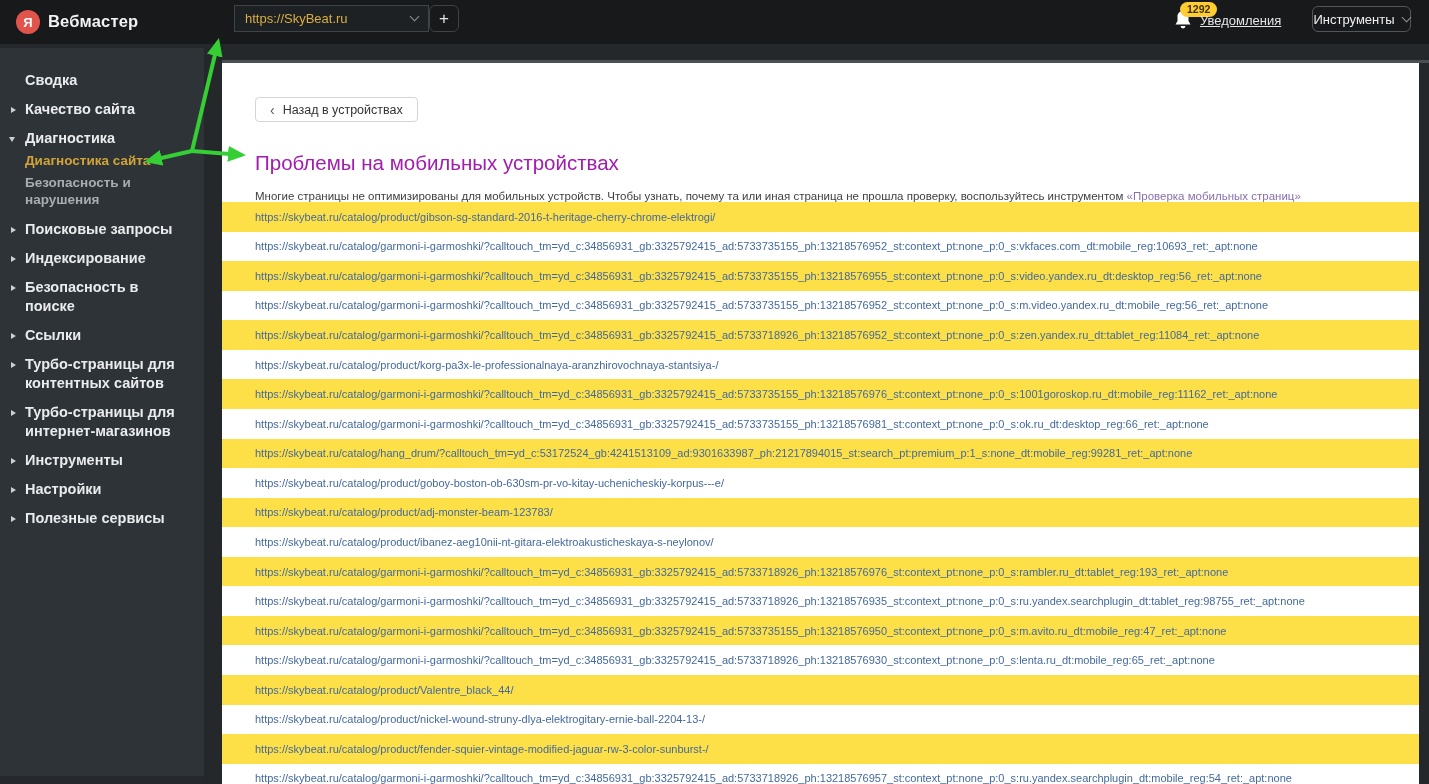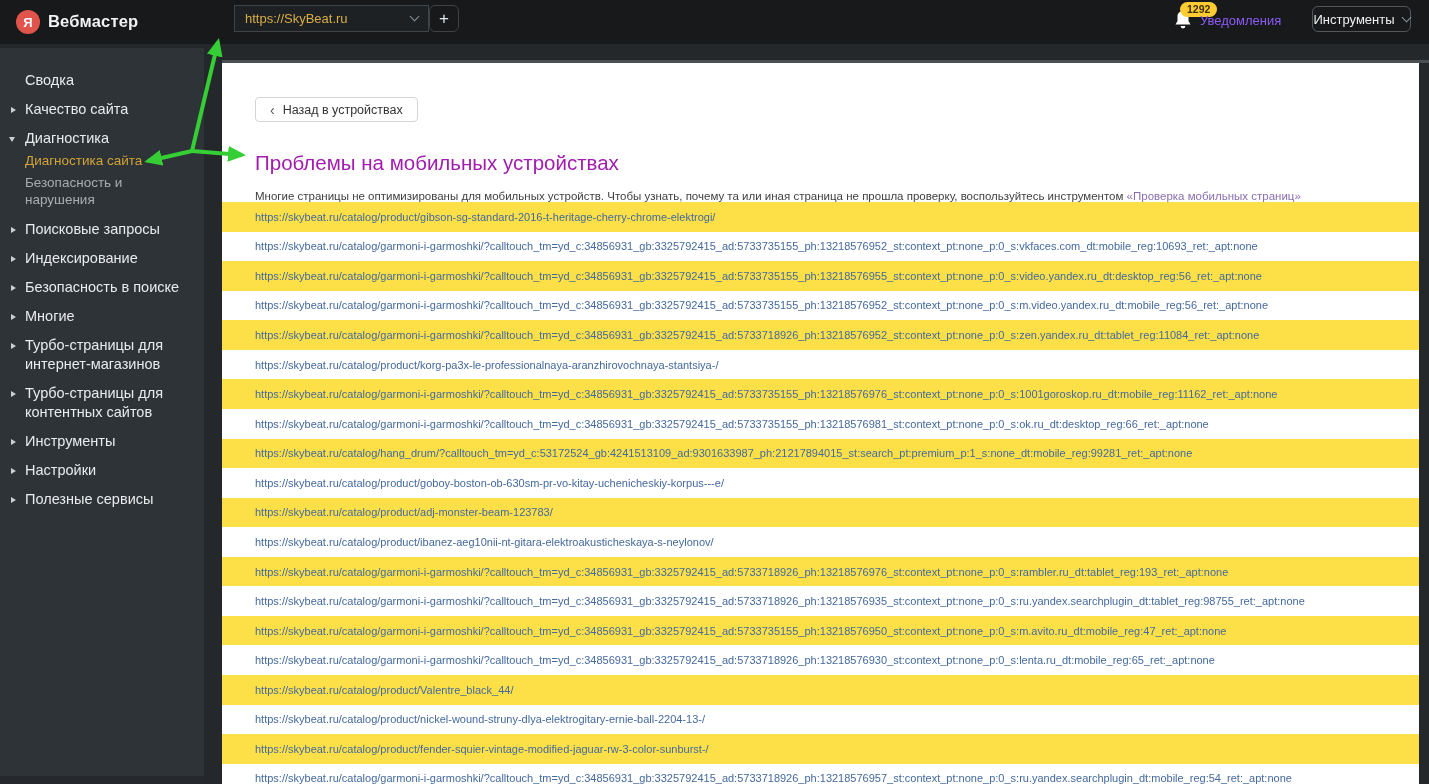--- a/index.html
+++ b/index.html
@@ -20,27 +20,27 @@
   .site-select .val{font-size:13px;color:#d9ad43;}
   .chev{width:6px;height:6px;border-right:1.5px solid #8b9196;border-bottom:1.5px solid #8b9196;
     transform:rotate(45deg);margin-top:-4px;}
   .add-btn{position:absolute;left:429px;top:5px;width:30px;height:27px;box-sizing:border-box;
     border:1px solid #3e4347;border-radius:6px;color:#e3e6e8;font-size:17px;display:flex;
     align-items:center;justify-content:center;cursor:pointer;background:transparent;}
   .notif{position:absolute;left:1170px;top:0;height:44px;cursor:pointer;}
   .notif .bell{position:absolute;left:3px;top:9px;}
   .notif .badge{position:absolute;left:10px;top:2px;background:#fc3;color:#3e3100;font-size:10.5px;
     font-weight:bold;padding:1px 7px;border-radius:9px;line-height:13px;}
-  .notif .nlabel{position:absolute;left:30px;top:13px;font-size:13px;color:#8b5cf6;white-space:nowrap;}
+  .notif .nlabel{position:absolute;left:30px;top:13px;font-size:13px;color:#e5e5e5;white-space:nowrap;text-decoration:underline;}
   .tools-btn{position:absolute;left:1312px;top:6px;width:99px;height:26px;box-sizing:border-box;
     border:1px solid #51565b;border-radius:6px;display:flex;align-items:center;justify-content:center;
     gap:8px;font-size:13px;color:#eef0f1;cursor:pointer;background:transparent;}
   
   .sidebar{position:absolute;left:0;top:48px;width:204px;bottom:0;background:#2e3338;
-    box-sizing:border-box;padding-top:23px;z-index:4;}
+    box-sizing:border-box;padding-top:23px;z-index:4;font-weight:bold;}
   .sidebar::after{content:"";position:absolute;left:0;bottom:0;width:100%;height:8px;background:#25292d;}
   .side-item{position:relative;padding:0 14px 0 25px;margin-bottom:10px;font-size:14.5px;
     line-height:19px;color:#e9ebec;cursor:pointer;}
   .side-item .tri{position:absolute;left:11px;top:7px;width:0;height:0;}
   .tri.right{border-top:3.5px solid transparent;border-bottom:3.5px solid transparent;border-left:5px solid #ccd0d2;}
   .tri.down{border-left:3.5px solid transparent;border-right:3.5px solid transparent;border-top:5px solid #ccd0d2;top:8px;left:9px;}
   .side-children{margin:-6px 16px 12px 0;}
   .side-child{padding:0 14px 0 25px;font-size:13.5px;line-height:17px;color:#a9adb0;cursor:pointer;margin-top:5px;}
   .side-child.active{color:#d2a437;}
   
@@ -113,29 +113,29 @@
   <div class="side-item">
     <span class="tri right"></span>
     <span>Индексирование</span>
   </div>
   <div class="side-item">
     <span class="tri right"></span>
     <span>Безопасность в поиске</span>
   </div>
   <div class="side-item">
     <span class="tri right"></span>
-    <span>Многие</span>
+    <span>Ссылки</span>
+  </div>
+  <div class="side-item">
+    <span class="tri right"></span>
+    <span>Турбо-страницы для контентных сайтов</span>
   </div>
   <div class="side-item">
     <span class="tri right"></span>
     <span>Турбо-страницы для интернет-магазинов</span>
-  </div>
-  <div class="side-item">
-    <span class="tri right"></span>
-    <span>Турбо-страницы для контентных сайтов</span>
   </div>
   <div class="side-item">
     <span class="tri right"></span>
     <span>Инструменты</span>
   </div>
   <div class="side-item">
     <span class="tri right"></span>
     <span>Настройки</span>
   </div>
   <div class="side-item">

